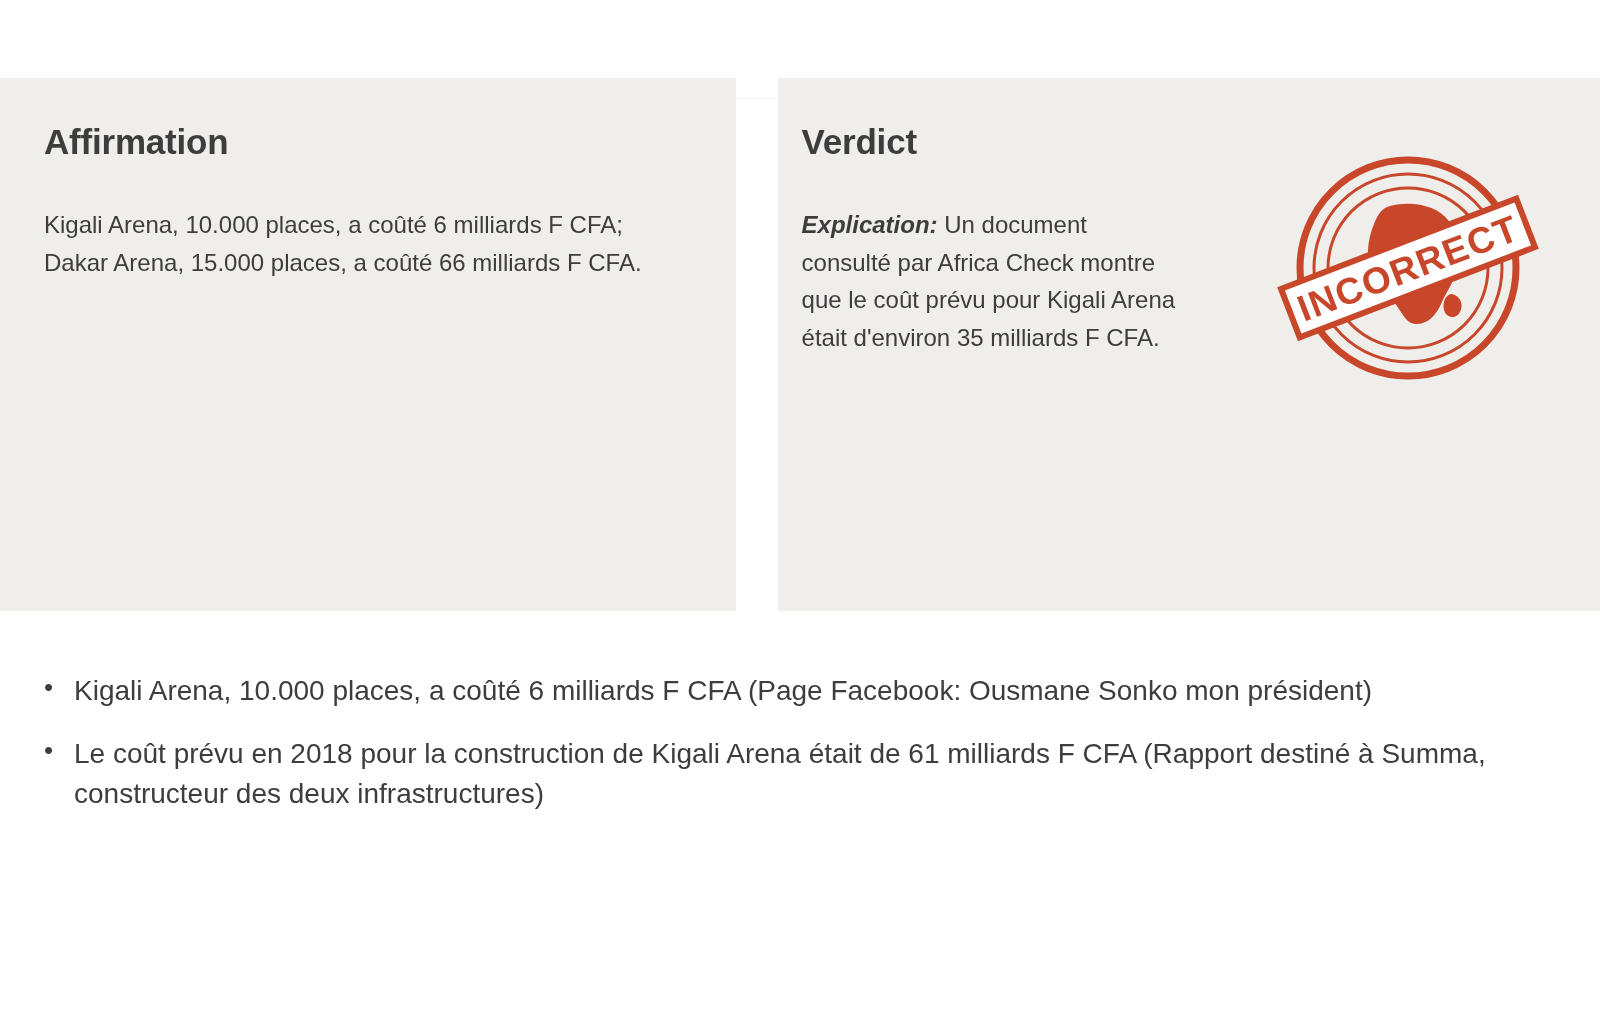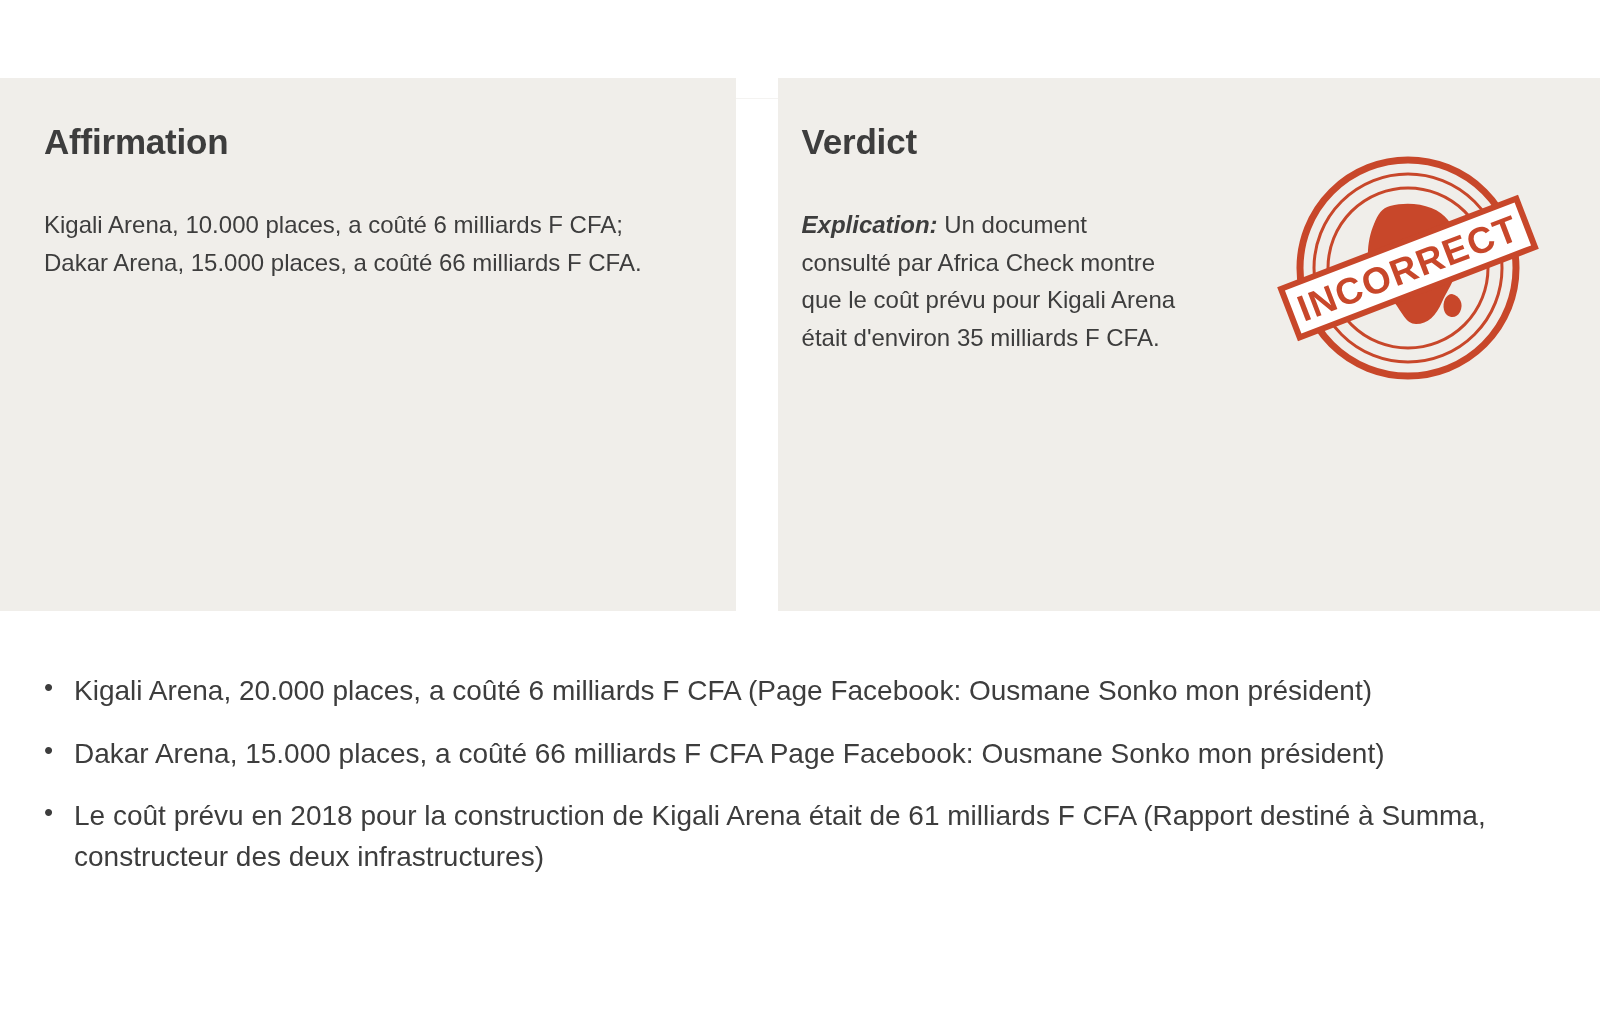--- a/index.html
+++ b/index.html
@@ -144,18 +144,17 @@
               <text x="0" y="13" text-anchor="middle" font-family="Liberation Sans, sans-serif" font-size="37" font-weight="bold" letter-spacing="1.5" fill="#c8472a">INCORRECT</text>
             </g>
           </g>
         </svg>
       </div>
     </div>
 
   </div>
 
   <ul class="bullets">
-    <li>Kigali Arena, 20.000 places, a coûté 6 milliards F CFA (Page Facebook: Ousmane Sonko mon président)</li>
-    <li>Dakar Arena, 15.000 places, a coûté 66 milliards F CFA Page Facebook: Ousmane Sonko mon président)</li>
+    <li>Kigali Arena, 10.000 places, a coûté 6 milliards F CFA (Page Facebook: Ousmane Sonko mon président)</li>
     <li>Le coût prévu en 2018 pour la construction de Kigali Arena était de 61 milliards  F CFA (Rapport destiné à Summa, constructeur des deux infrastructures)</li>
   </ul>
 
 </div>
 
 </body></html>

